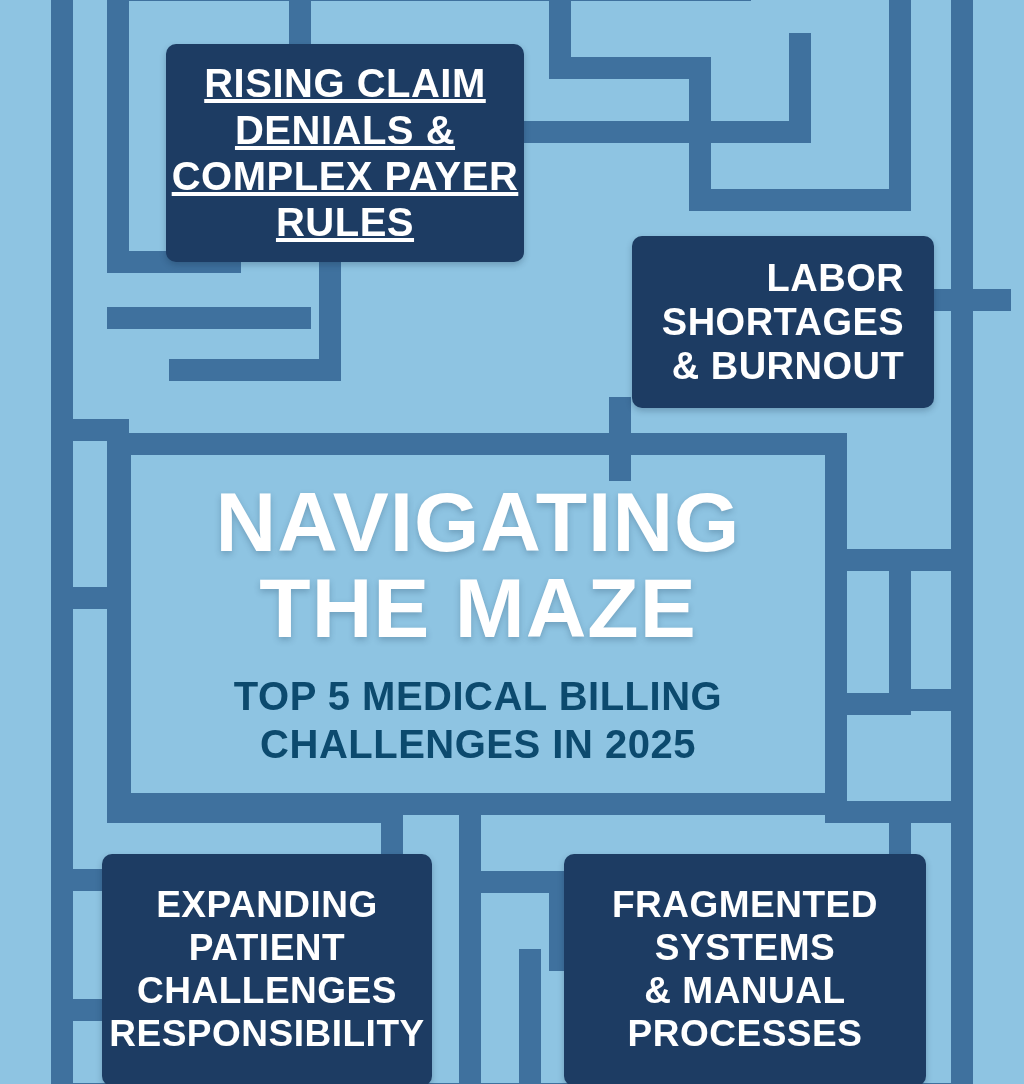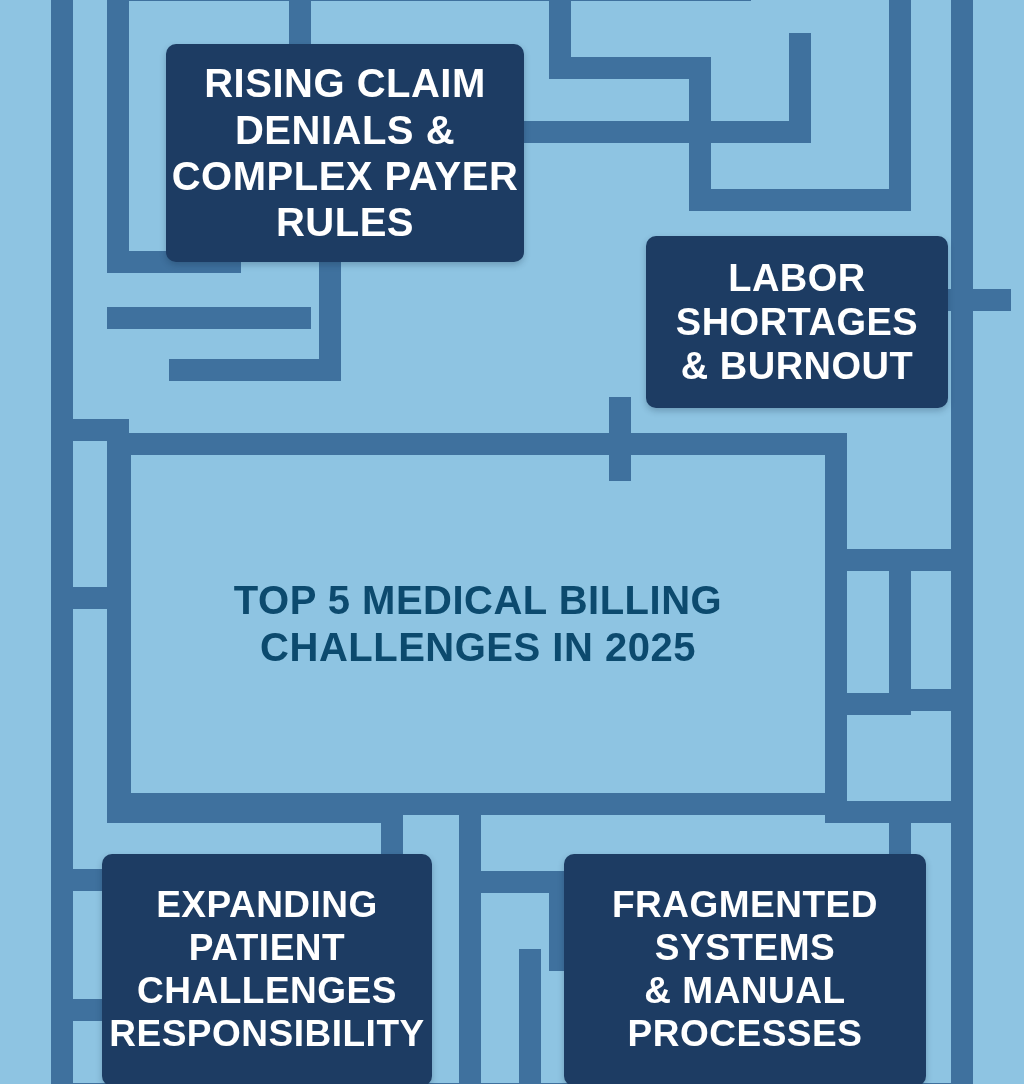--- a/index.html
+++ b/index.html
@@ -35,24 +35,24 @@
     box-shadow: 0 3px 6px rgba(10,35,60,0.25);
     box-sizing: border-box;
   }
   .card .card-text {
     font-weight: bold;
     line-height: 1.16;
     letter-spacing: 0.5px;
     white-space: pre-line;
   }
 
-  #card-claims   { left: 166px;  top: 44px;   width: 358px; height: 218px; }
+  #card-claims   { left: 166px;  top: 44px;   width: 358px; height: 218px; text-decoration: underline; }
   #card-claims .card-text { font-size: 40px; }
 
-  #card-labor    { left: 646px;  top: 236px;  width: 302px; height: 172px; }
+  #card-labor    { left: 632px;  top: 236px;  width: 302px; height: 172px; text-align: right; }
   #card-labor .card-text { font-size: 38px; }
 
   #card-patient  { left: 102px;  top: 854px;  width: 330px; height: 232px; }
   #card-patient .card-text { font-size: 37px; }
 
   #card-systems  { left: 564px;  top: 854px;  width: 362px; height: 232px; }
   #card-systems .card-text { font-size: 37px; }
 
   
   #center-panel {
@@ -153,20 +153,22 @@
 RULES</span>
   </div>
 
   <div class="card" id="card-labor">
     <span class="card-text">LABOR
 SHORTAGES
 &amp; BURNOUT</span>
   </div>
 
   <div id="center-panel">
+    <h1 id="main-title">NAVIGATING
+THE MAZE</h1>
     <h2 id="subtitle">TOP 5 MEDICAL BILLING
 CHALLENGES IN 2025</h2>
   </div>
 
   <div class="card" id="card-patient">
     <span class="card-text">EXPANDING
 PATIENT
 CHALLENGES
 RESPONSIBILITY</span>
   </div>

